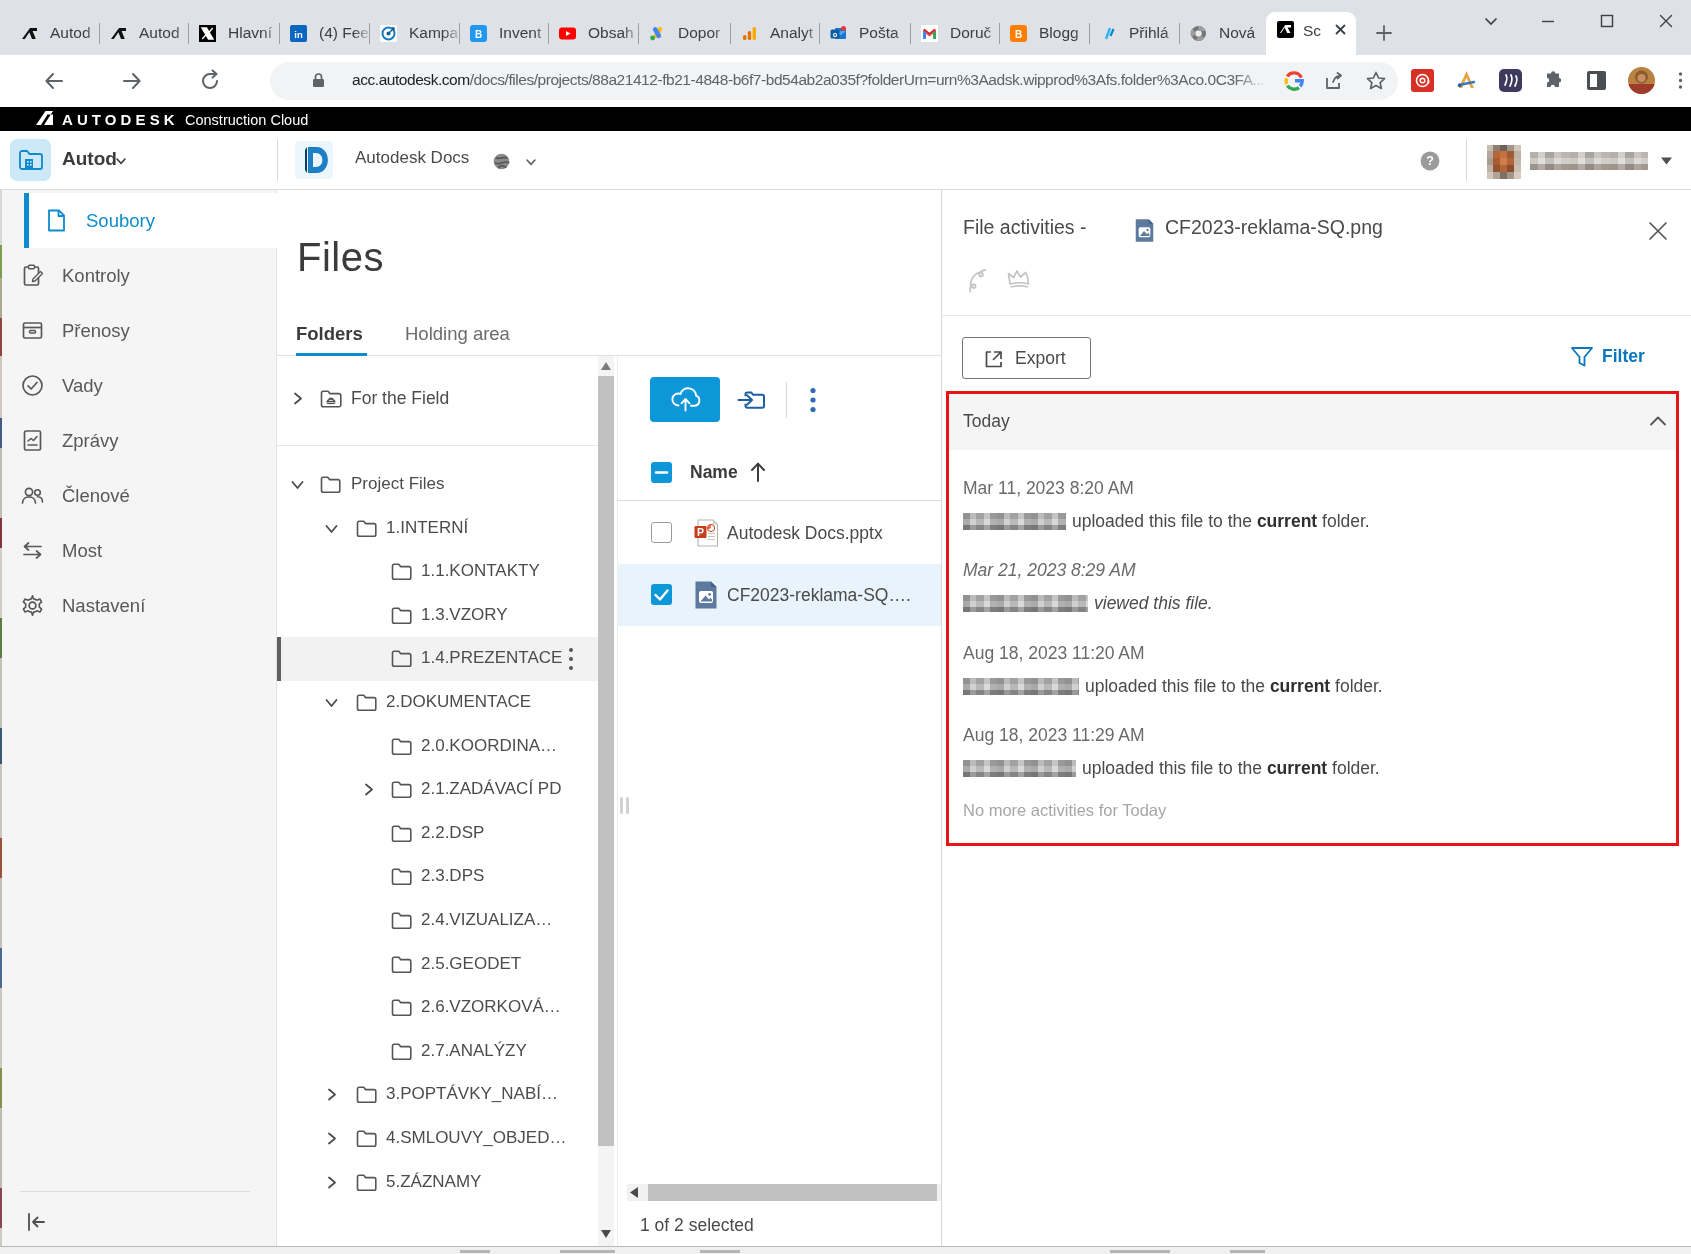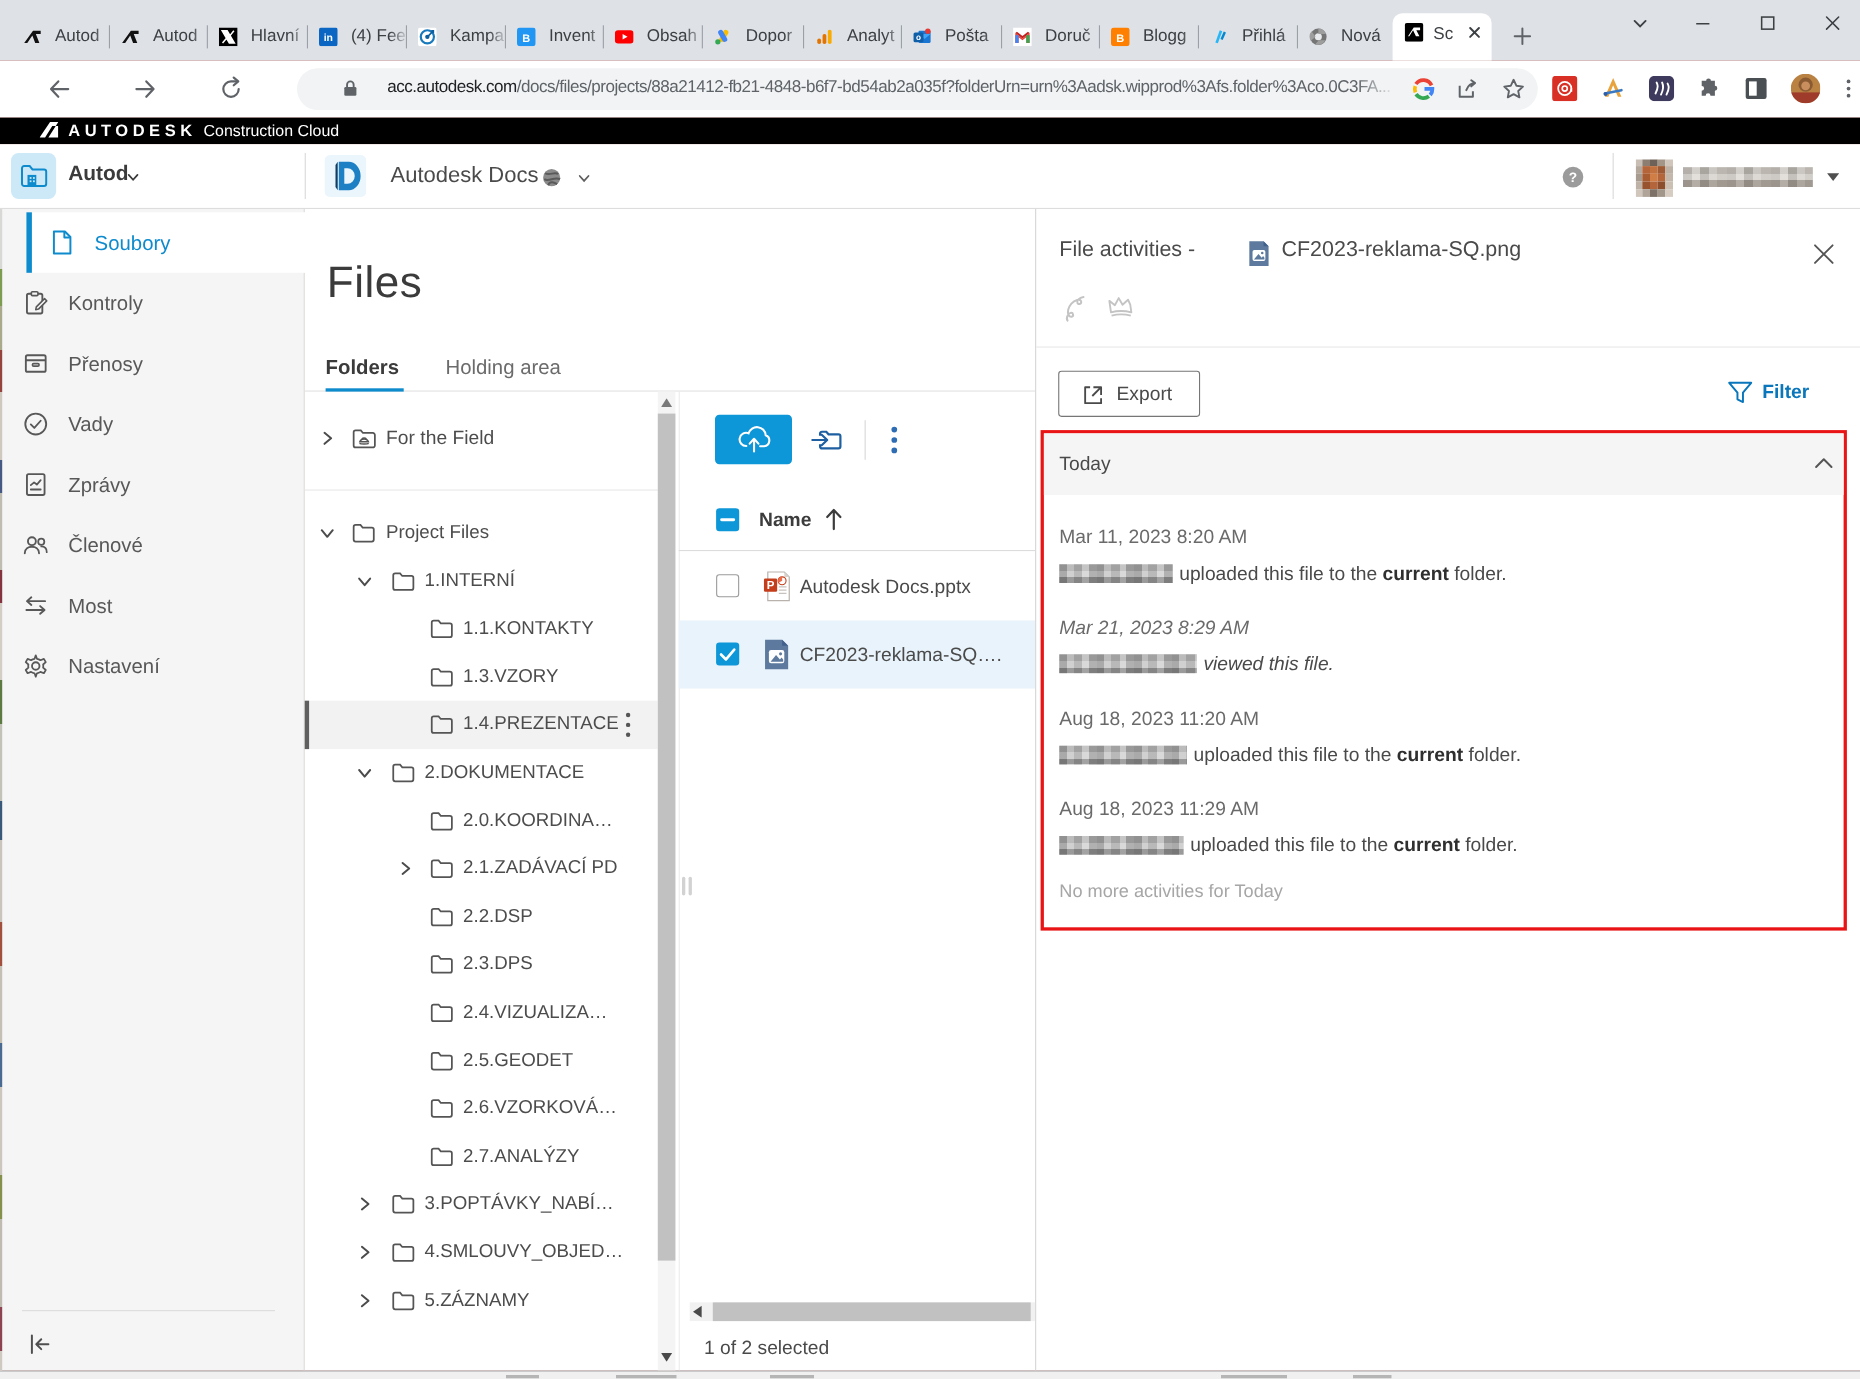--- a/index.html
+++ b/index.html
@@ -37,21 +37,21 @@
   #accbar .prod { position:absolute; left:185px; top:4.5px; font-size:14.5px; font-weight:400; }
 
   
   #appheader { left:0; top:131px; width:1691px; height:59px; background:#fff; border-bottom:1px solid #ddd; }
   #docs-chip { position:absolute; left:10px; top:8px; width:41px; height:42px; background:#cde9f8; border-radius:7px; }
   #docs-chip svg { position:absolute; left:8px; top:8px; }
   #module-label { position:absolute; left:62px; top:17px; font-size:19px; font-weight:700; color:#3b3b3b; }
   #module-caret { position:absolute; left:114px; top:23px; width:14px; height:14px; }
   .vdiv { position:absolute; top:8px; width:1px; height:42px; background:#d9d9d9; }
   #dlogo { position:absolute; left:295px; top:10px; width:38px; height:38px; }
-  #product-label { position:absolute; left:355px; top:17px; font-size:20px; font-weight:400; color:#4a4a4a; }
+  #product-label { position:absolute; left:355px; top:17px; font-size:17px; font-weight:400; color:#4a4a4a; }
   #globe { position:absolute; left:492px; top:21px; width:19px; height:19px; }
   #product-caret { position:absolute; left:524px; top:24px; width:14px; height:14px; }
   #help { position:absolute; left:1420px; top:20px; width:20px; height:20px; }
   #user-avatar { position:absolute; left:1487px; top:12px; width:34px; height:36px; }
   #user-name { position:absolute; left:1530px; top:21px; width:118px; height:18px; }
   #user-caret { position:absolute; left:1660px; top:25px; width:13px; height:10px; }
 
   
   #sidebar { left:0; top:190px; width:277px; height:1056px; background:#f5f5f6; border-right:1px solid #e2e2e2; }
   .side-item { position:absolute; left:0; width:277px; height:55px; }

